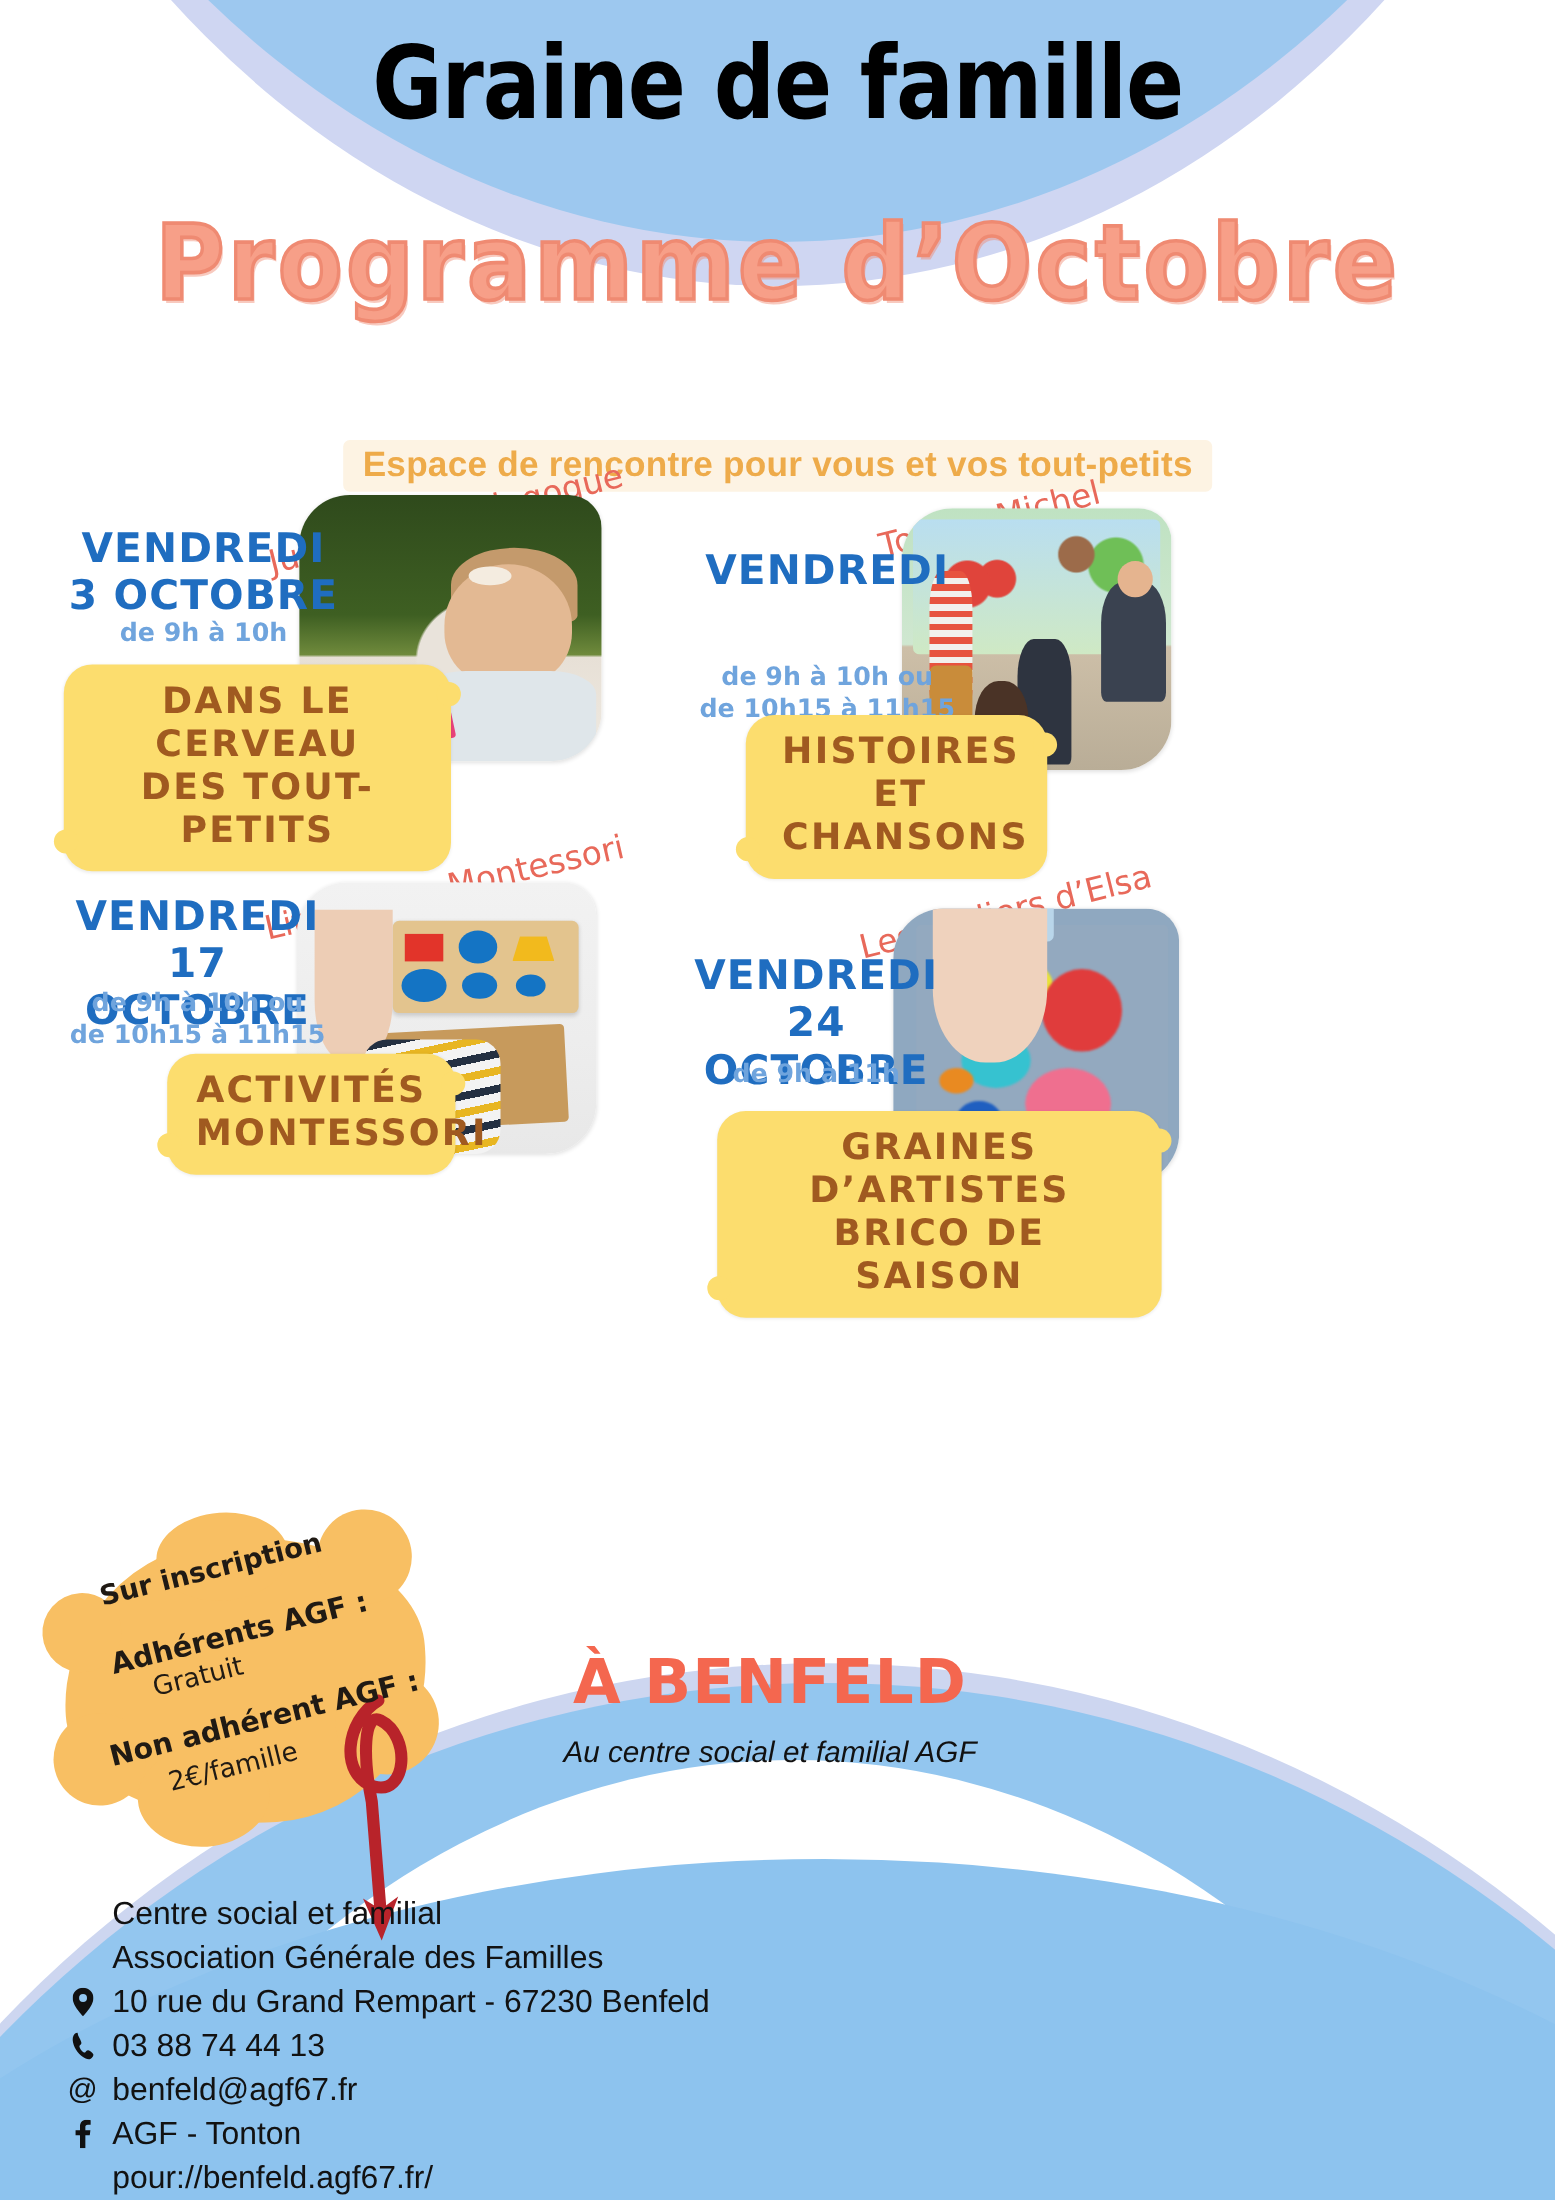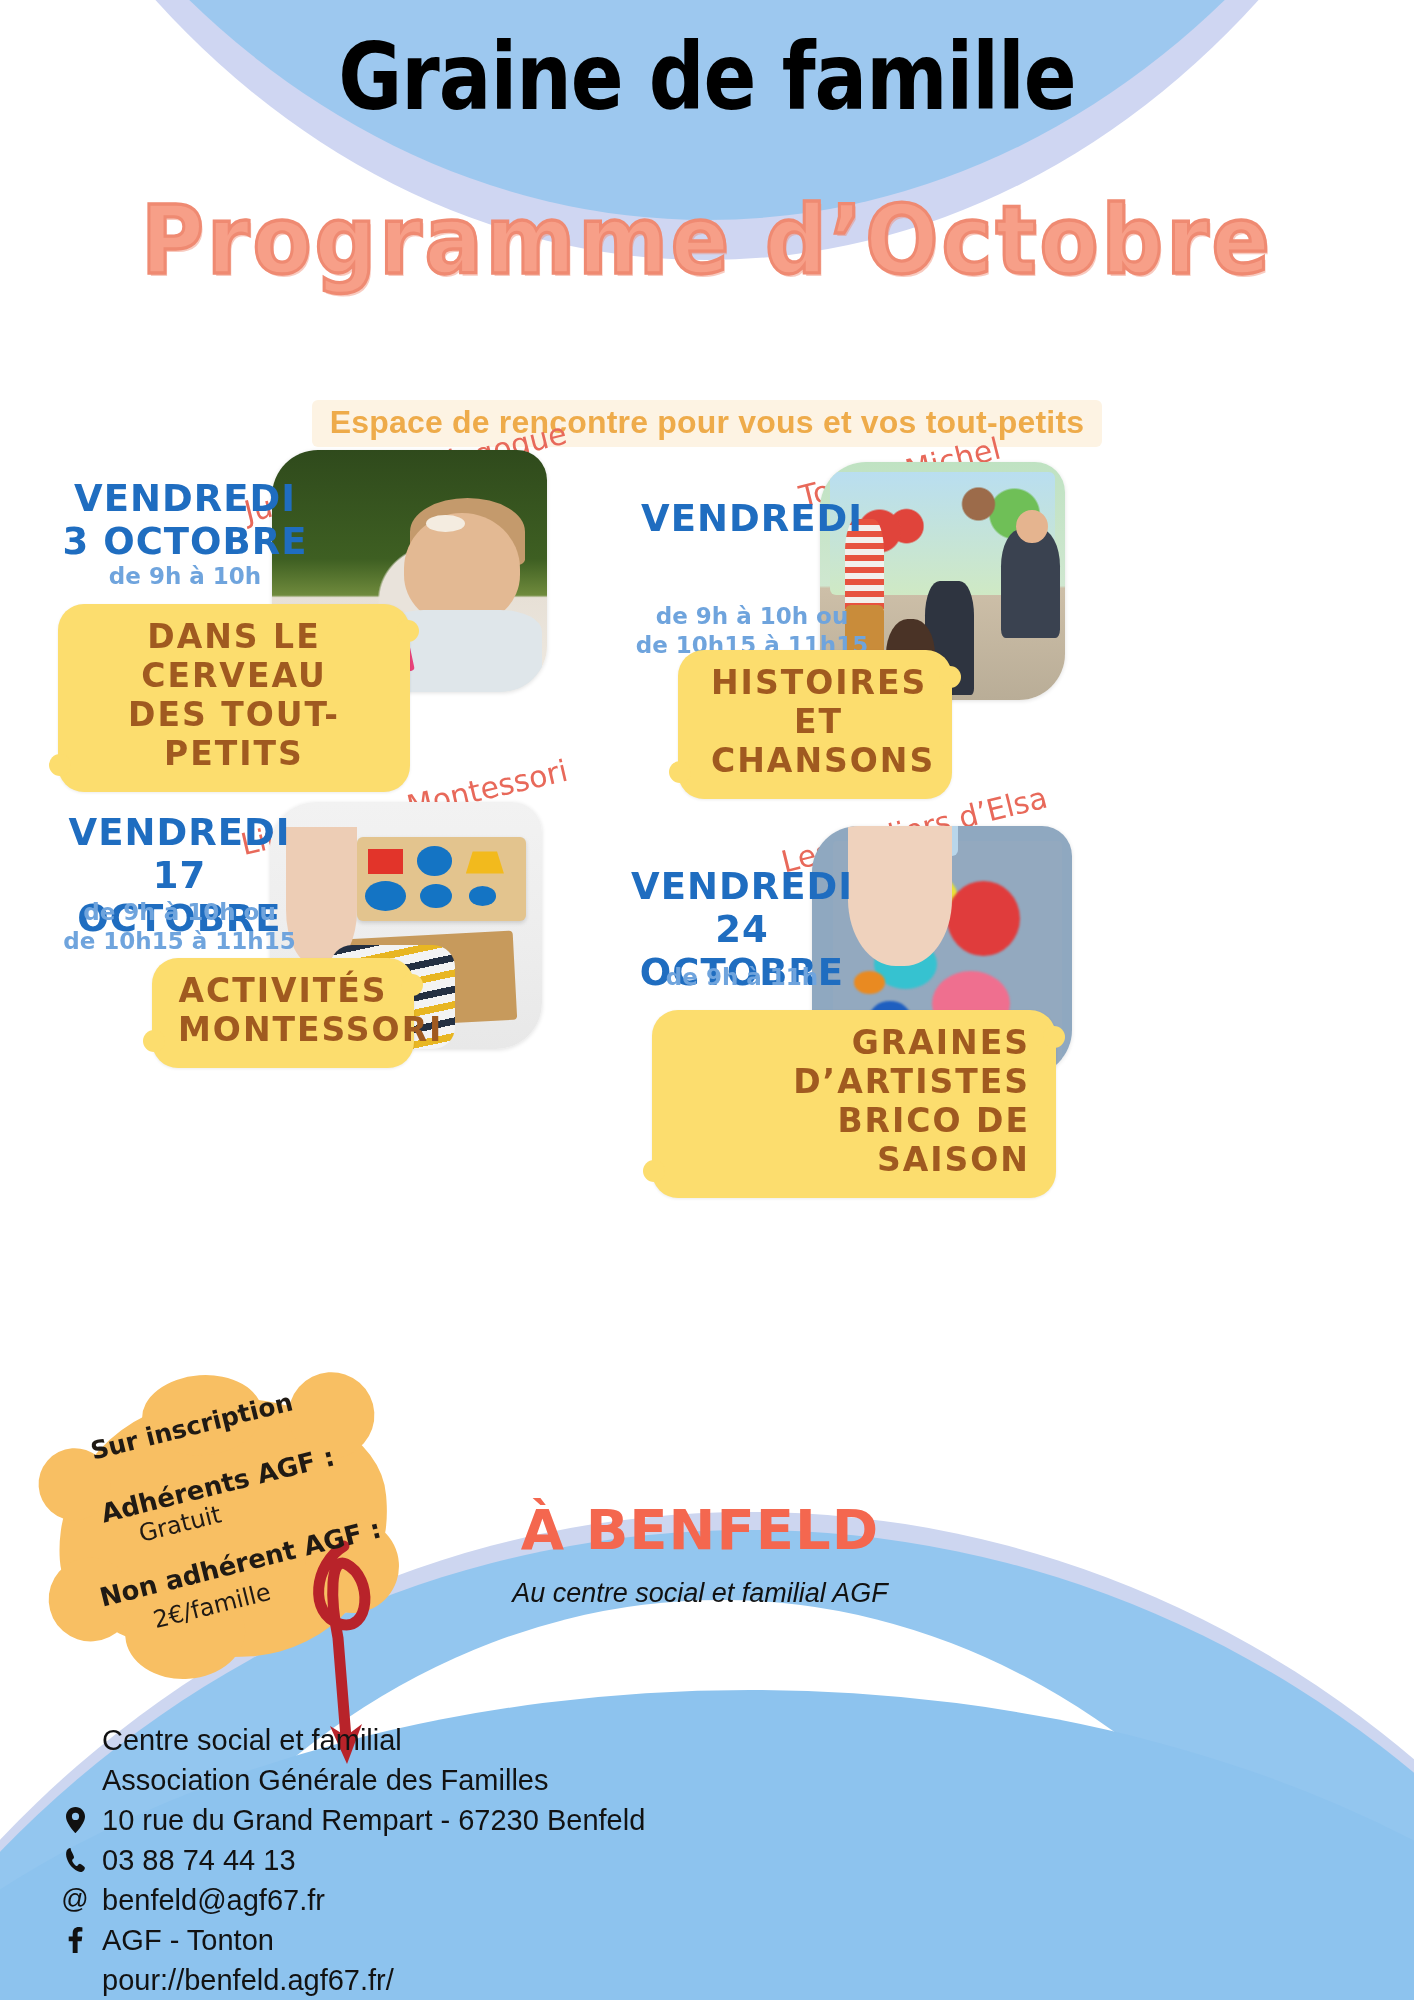--- a/index.html
+++ b/index.html
@@ -299,21 +299,21 @@
           <div class="splash" style="left:16%;top:58%;width:12%;height:9%;background:#e98a21;"></div>
           <div class="sleeve"></div>
             <div class="arm"></div>
         </div>
       </div>
       <div class="date" style="left:608px;top:866px;width:268px;">
         <div>VENDREDI</div>
         <div>24 OCTOBRE</div>
       </div>
       <div class="hours" style="left:608px;top:963px;width:268px;">de 9h à 11h</div>
-      <div class="banner" style="left:652px;top:1010px;width:352px;text-align:right;">
+      <div class="banner" style="left:652px;top:1010px;width:352px;">
         <div>GRAINES D’ARTISTES</div>
         <div>BRICO DE SAISON</div>
       </div>
     </div>
 
     <div class="blob">
       <div class="blob-lobe" style="left:-16px;top:40px;width:72px;height:72px;"></div>
       <div class="blob-lobe" style="left:-14px;top:150px;width:84px;height:84px;"></div>
       <div class="blob-lobe" style="left:238px;top:-18px;width:86px;height:86px;"></div>
       <div class="blob-lobe" style="left:244px;top:130px;width:94px;height:94px;"></div>

